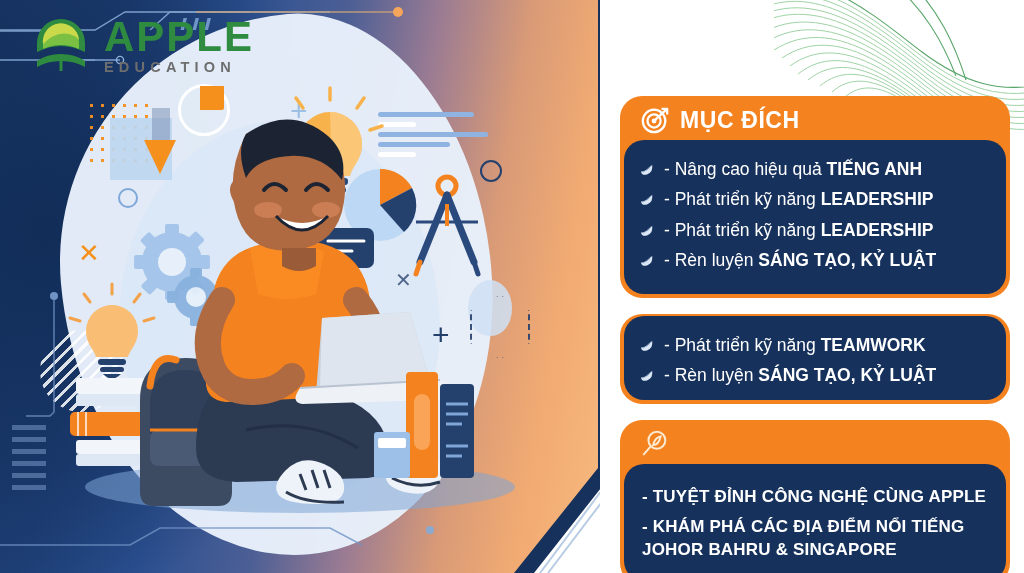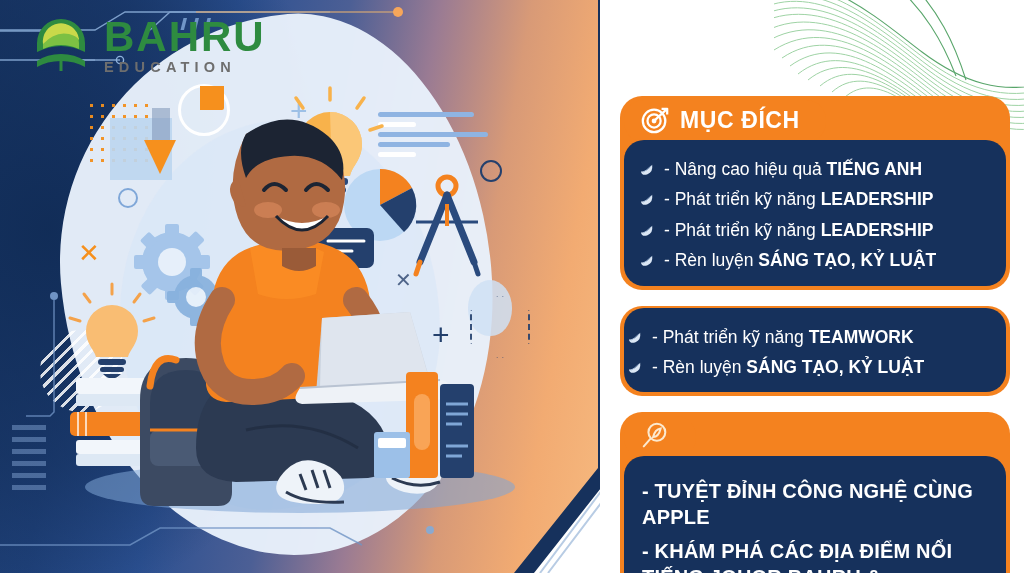--- a/index.html
+++ b/index.html
@@ -106,24 +106,24 @@
     padding:12px 16px 14px 16px;
     margin:-2px 0 0 0;
   }
   .li{display:flex;align-items:flex-start;gap:9px;margin:6px 0 8px 0;}
   .li:last-child{margin-bottom:2px;}
   .bullet{width:15px;height:15px;flex:0 0 auto;margin-top:4px;}
   .li-text{color:#ffffff;font-size:17.5px;line-height:1.28;}
   .li-text b{font-weight:700;}
   
   .card--explore .li{gap:0;}
-  .card--explore .li-text{font-weight:700;font-size:20px;letter-spacing:.2px;line-height:1.3;}
-
-  .card--purpose .card-body{padding-bottom:12px;}
-  .card--study .card-body{padding:12px 16px 12px 4px;}
+  .card--explore .li-text{font-weight:700;font-size:17px;letter-spacing:.2px;line-height:1.3;}
+
+  .card--purpose .card-body{padding-bottom:20px;}
+  .card--study .card-body{padding:12px 16px 12px 16px;}
   .card--explore .card-body{padding:16px 16px 18px 18px;}
 </style>
 </head>
 <body>
 
 <div class="poster">
 
   <div class="left-panel">
     <div class="left-bg"></div>
     <div class="left-bg-tint"></div>
@@ -402,21 +402,21 @@
     <div class="logo-mark">
       <svg viewBox="0 0 62 62" width="62" height="62">
         <path d="M31 5 a24 24 0 0 1 24 24 v9 q-12 -6 -24 -6 q-12 0 -24 6 v-9 a24 24 0 0 1 24 -24z" fill="#2e8b40"></path>
         <path d="M31 11 a18 18 0 0 1 18 18 v6 q-9 -4 -18 -4 q-9 0 -18 4 v-6 a18 18 0 0 1 18 -18z" fill="#7cc043"></path>
         <path d="M13 30 q12 -13 26 -10 q8 2 10 6 v-1 a18 18 0 0 0 -36 5z" fill="#c9d94a"></path>
         <path d="M31 40 q-14 0 -24 7 v6 q10 -6 24 -6 q14 0 24 6 v-6 q-10 -7 -24 -7z" fill="#2e8b40"></path>
         <path d="M31 41 v16" stroke="#2e8b40" stroke-width="3"></path>
       </svg>
     </div>
     <div class="logo-text">
-      <div class="logo-iset">BAHRU</div>
+      <div class="logo-iset">APPLE</div>
       <div class="logo-edu">EDUCATION</div>
     </div>
   </div>
 
   <div class="cards">
 
     <div class="card card--purpose">
       <div class="card-outer">
         <div class="card-head">
           <svg class="hd-icon" viewBox="0 0 32 32">

